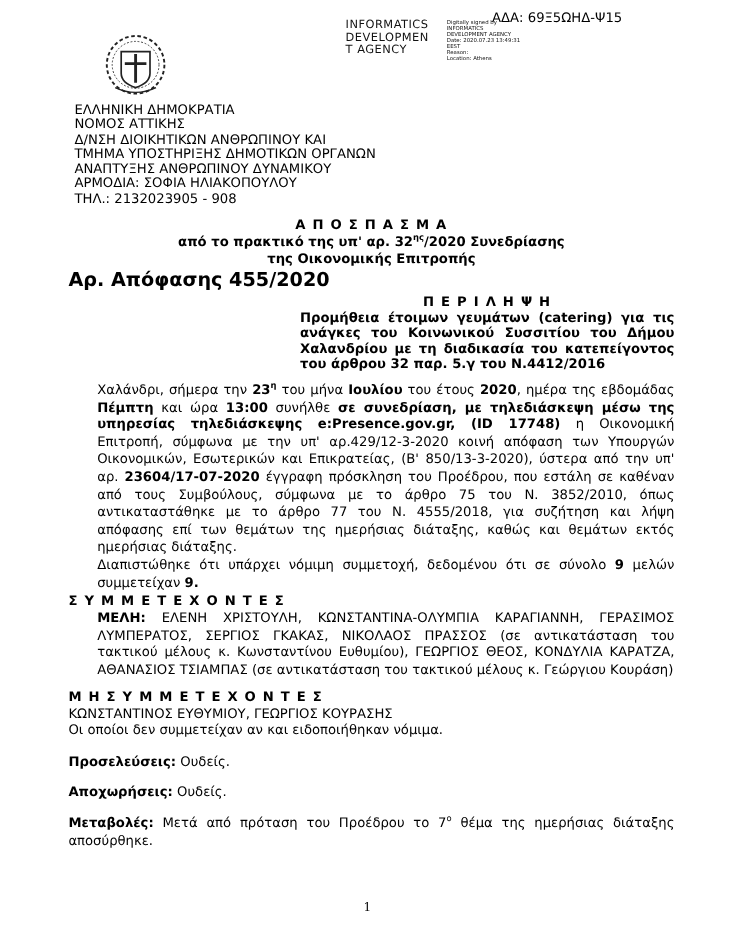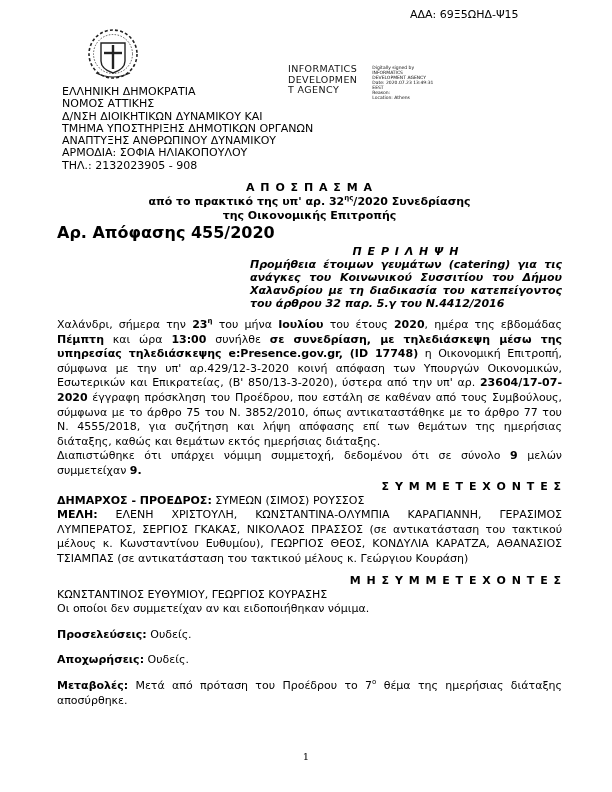--- a/index.html
+++ b/index.html
@@ -13,41 +13,41 @@
     overflow:hidden;
   }
   .b{font-weight:bold;}
   sup{font-size:7px;line-height:0;}
   sup.b{font-weight:bold;}
 
   .ada{position:absolute;top:8px;left:410px;font-size:11px;white-space:nowrap;}
 
   .emblem{position:absolute;top:27px;left:84px;width:58px;height:56px;}
 
-  .stamp{position:absolute;top:16px;left:288px;display:flex;gap:15px;align-items:flex-start;margin-top:48px;}
+  .stamp{position:absolute;top:16px;left:288px;display:flex;gap:15px;align-items:flex-start;}
   .stamp-agency{font-size:9.5px;line-height:10.5px;color:#111;letter-spacing:.4px;white-space:nowrap;}
   .stamp-sig{font-size:4.5px;line-height:5px;color:#111;padding-top:1px;white-space:nowrap;}
 
   .content{position:absolute;top:86px;left:57px;width:505px;}
 
   .letterhead{font-weight:normal;font-size:11px;line-height:12.3px;margin-left:5px;}
 
   .doc-title{margin-top:9px;text-align:center;font-weight:bold;font-size:11px;line-height:14px;}
   .doc-title .sp{letter-spacing:1px;}
 
   .decision-no{font-weight:bold;font-size:16px;}
 
-  .summary{width:312px;margin-left:auto;margin-top:3px;font-weight:bold;font-size:11px;line-height:13px;font-style:italic;}
+  .summary{width:312px;margin-left:auto;margin-top:3px;font-weight:bold;font-size:11px;line-height:13px;}
   .summary-heading{text-align:center;letter-spacing:1px;}
   .summary-body{text-align:justify;}
 
-  .para{font-size:11px;line-height:14.6px;text-align:justify;}
+  .para{font-size:11px;line-height:14.6px;text-align:justify;margin-left:24px;}
   .intro{margin-top:8px;}
 
-  .section-heading{text-align:right;font-weight:bold;font-size:11px;line-height:15px;letter-spacing:1px;}
+  .section-heading{text-align:left;font-weight:bold;font-size:11px;line-height:15px;letter-spacing:1px;}
   .mh{margin-top:6px;}
 
   .plain{font-size:11px;line-height:14.6px;}
 
   .kv{margin-top:11px;font-size:11px;line-height:14.6px;text-align:justify;}
 
   .page-number{position:absolute;bottom:30px;left:0;right:0;text-align:center;
     font-family:"DejaVu Serif",serif;font-size:10px;}
 </style>
 </head>
@@ -81,21 +81,21 @@
       <div>Reason:</div>
       <div>Location: Athens</div>
     </div>
   </div>
 
   <div class="content">
 
     <div class="letterhead">
       <div>ΕΛΛΗΝΙΚΗ ΔΗΜΟΚΡΑΤΙΑ</div>
       <div>ΝΟΜΟΣ ΑΤΤΙΚΗΣ</div>
-      <div>Δ/ΝΣΗ ΔΙΟΙΚΗΤΙΚΩΝ ΔΥΝΑΜΙΚΟΥ ΚΑΙ</div>
+      <div>Δ/ΝΣΗ ΔΙΟΙΚΗΤΙΚΩΝ ΑΝΘΡΩΠΙΝΟΥ ΚΑΙ</div>
       <div>ΤΜΗΜΑ ΥΠΟΣΤΗΡΙΞΗΣ ΔΗΜΟΤΙΚΩΝ ΟΡΓΑΝΩΝ</div>
       <div>ΑΝΑΠΤΥΞΗΣ ΑΝΘΡΩΠΙΝΟΥ ΔΥΝΑΜΙΚΟΥ</div>
       <div>ΑΡΜΟΔΙΑ: ΣΟΦΙΑ ΗΛΙΑΚΟΠΟΥΛΟΥ</div>
       <div>ΤΗΛ.: 2132023905 - 908</div>
     </div>
 
     <div class="doc-title">
       <div class="sp">Α Π Ο Σ Π Α Σ Μ Α</div>
       <div><span>από το πρακτικό της υπ' αρ. 32</span><sup>ης</sup><span>/2020 Συνεδρίασης</span></div>
       <div>της Οικονομικής Επιτροπής</div>
@@ -105,21 +105,20 @@
 
     <div class="summary">
       <div class="summary-heading">Π Ε Ρ Ι Λ Η Ψ Η</div>
       <div class="summary-body">Προμήθεια έτοιμων γευμάτων (catering) για τις ανάγκες του Κοινωνικού Συσσιτίου του Δήμου Χαλανδρίου με τη διαδικασία του κατεπείγοντος του άρθρου 32 παρ. 5.γ του Ν.4412/2016</div>
     </div>
 
     <div class="para intro"><span>Χαλάνδρι, σήμερα την </span><span class="b">23</span><sup class="b">η</sup><span> του μήνα </span><span class="b">Ιουλίου</span><span> του έτους </span><span class="b">2020</span><span>, ημέρα της εβδομάδας </span><span class="b">Πέμπτη</span><span> και ώρα </span><span class="b">13:00</span><span> συνήλθε </span><span class="b">σε συνεδρίαση, με τηλεδιάσκεψη μέσω της υπηρεσίας τηλεδιάσκεψης e:Presence.gov.gr, (ID 17748)</span><span> η Οικονομική Επιτροπή, σύμφωνα με την υπ' αρ.429/12-3-2020 κοινή απόφαση των Υπουργών Οικονομικών, Εσωτερικών και Επικρατείας, (Β' 850/13-3-2020), ύστερα από την υπ' αρ. </span><span class="b">23604/17-07-2020</span><span> έγγραφη πρόσκληση του Προέδρου, που εστάλη σε καθέναν από τους Συμβούλους, σύμφωνα με το άρθρο 75 του Ν. 3852/2010, όπως αντικαταστάθηκε με το άρθρο 77 του Ν. 4555/2018, για συζήτηση και λήψη απόφασης επί των θεμάτων της ημερήσιας διάταξης, καθώς και θεμάτων εκτός ημερήσιας διάταξης.</span></div>
     <div class="para"><span>Διαπιστώθηκε ότι υπάρχει νόμιμη συμμετοχή, δεδομένου ότι σε σύνολο </span><span class="b">9</span><span> μελών συμμετείχαν </span><span class="b">9.</span></div>
 
     <div class="section-heading">Σ Υ Μ Μ Ε Τ Ε Χ Ο Ν Τ Ε Σ</div>
-    <div class="plain"><span class="b">ΔΗΜΑΡΧΟΣ - ΠΡΟΕΔΡΟΣ:</span><span> ΣΥΜΕΩΝ (ΣΙΜΟΣ) ΡΟΥΣΣΟΣ</span></div>
     <div class="para"><span class="b">ΜΕΛΗ:</span><span> ΕΛΕΝΗ ΧΡΙΣΤΟΥΛΗ, ΚΩΝΣΤΑΝΤΙΝΑ-ΟΛΥΜΠΙΑ ΚΑΡΑΓΙΑΝΝΗ, ΓΕΡΑΣΙΜΟΣ ΛΥΜΠΕΡΑΤΟΣ, ΣΕΡΓΙΟΣ ΓΚΑΚΑΣ, ΝΙΚΟΛΑΟΣ ΠΡΑΣΣΟΣ (σε αντικατάσταση του τακτικού μέλους κ. Κωνσταντίνου Ευθυμίου), ΓΕΩΡΓΙΟΣ ΘΕΟΣ, ΚΟΝΔΥΛΙΑ ΚΑΡΑΤΖΑ, ΑΘΑΝΑΣΙΟΣ ΤΣΙΑΜΠΑΣ (σε αντικατάσταση του τακτικού μέλους κ. Γεώργιου Κουράση)</span></div>
 
     <div class="section-heading mh">Μ Η   Σ Υ Μ Μ Ε Τ Ε Χ Ο Ν Τ Ε Σ</div>
     <div class="plain">ΚΩΝΣΤΑΝΤΙΝΟΣ ΕΥΘΥΜΙΟΥ, ΓΕΩΡΓΙΟΣ ΚΟΥΡΑΣΗΣ</div>
     <div class="plain">Οι οποίοι δεν συμμετείχαν αν και ειδοποιήθηκαν νόμιμα.</div>
 
     <div class="kv"><span class="b">Προσελεύσεις:</span><span> Ουδείς.</span></div>
     <div class="kv"><span class="b">Αποχωρήσεις:</span><span> Ουδείς.</span></div>
     <div class="kv"><span class="b">Μεταβολές:</span><span> Μετά από πρόταση του Προέδρου το 7</span><sup>ο</sup><span> θέμα της ημερήσιας διάταξης αποσύρθηκε.</span></div>
 

